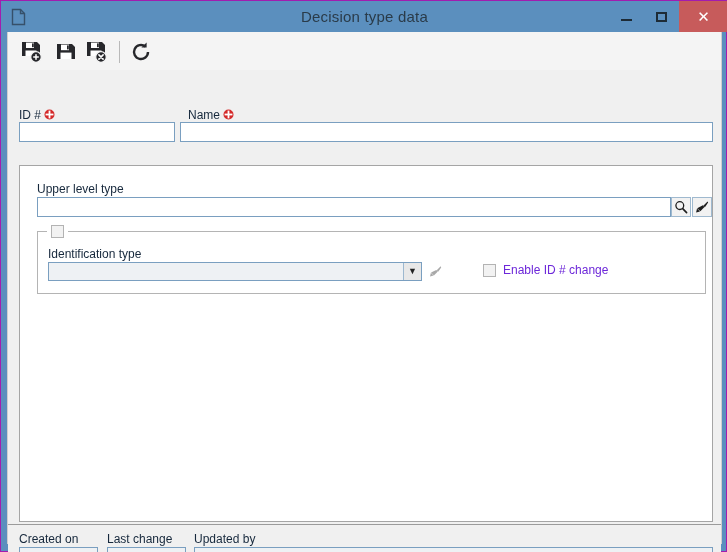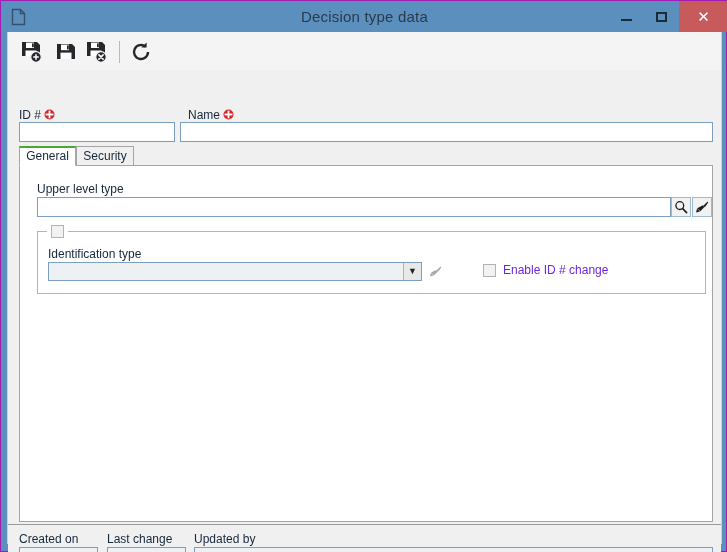--- a/index.html
+++ b/index.html
@@ -384,24 +384,20 @@
       <span>Name</span><span class="req">
         <svg width="11" height="11" viewBox="0 0 11 11">
           <circle cx="5.5" cy="5.5" r="5" fill="#d42a2a"></circle>
           <rect x="4.6" y="1.6" width="1.8" height="7.8" fill="#ffffff"></rect>
           <rect x="1.6" y="4.6" width="7.8" height="1.8" fill="#ffffff"></rect>
         </svg>
       </span>
     </div>
     <input class="txt" style="left: 172px; top: 90px; width: 533px; height: 20px;" value="">
 
-    <div class="tabstrip">
-      <div class="tab active" style="left:0px; width:57px;">General</div>
-      <div class="tab" style="left:57px; width:58px;">Security</div>
-    </div>
 
     <div class="tabpage">
 
       <div class="lbl" style="left:17px; top:16px;">Upper level type</div>
       <input class="txt" style="left: 17px; top: 31px; width: 634px; height: 20px;" value="">
 
       <div class="iconbtn" style="left:651px; top:31px;">
         <svg width="14" height="14" viewBox="0 0 14 14">
           <circle cx="5.8" cy="5.6" r="3.9" fill="none" stroke="#1d1d1d" stroke-width="1.3"></circle>
           <path d="M8.7 8.6 L12.6 12.6" stroke="#1d1d1d" stroke-width="1.6" stroke-linecap="round"></path>

